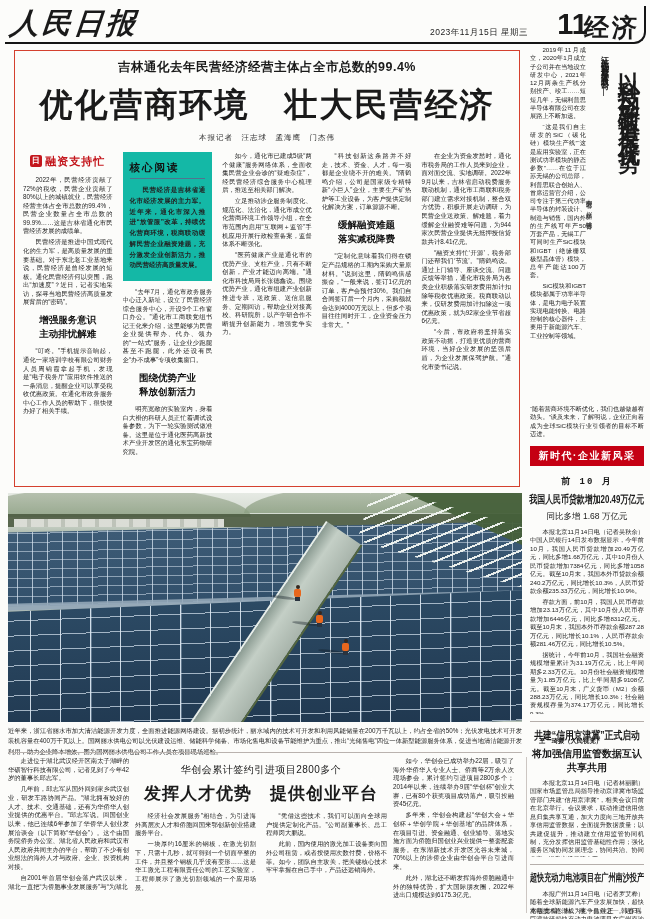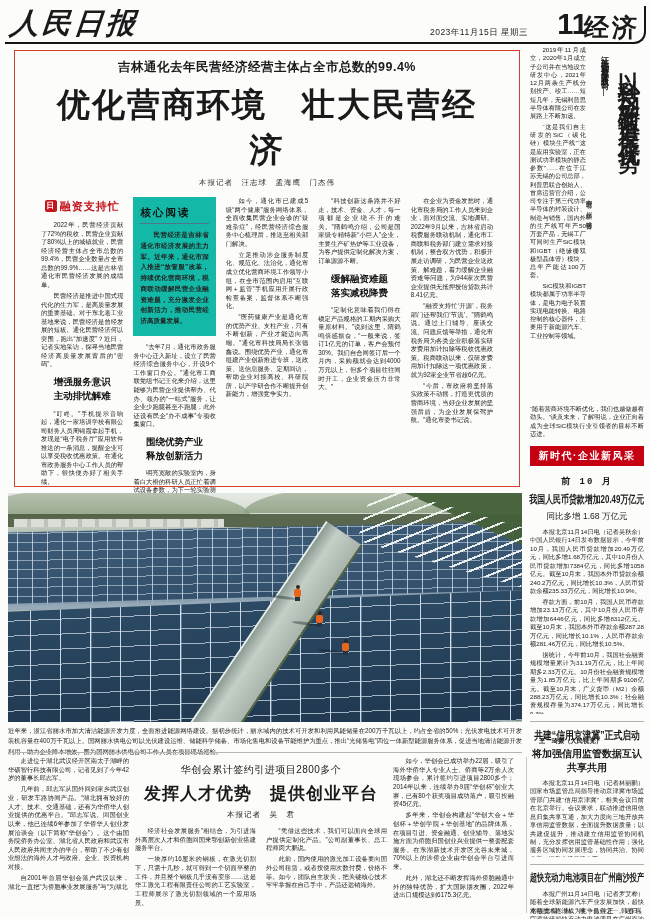--- a/index.html
+++ b/index.html
@@ -8,21 +8,21 @@
   
   .header-rule{position:absolute;left:5px;top:6px;width:639px;height:36px;
         border-bottom:2px solid #151515;border-right:2px solid #151515;border-bottom-right-radius:12px;}
   .masthead-logo{position:absolute;left:10px;top:4px;font-family:"DejaVu Serif",serif;
         font-size:29px;font-weight:bold;font-style:italic;letter-spacing:3px;transform:skewX(-5deg);}
   .masthead-date{position:absolute;right:122px;top:27px;font-size:8.5px;letter-spacing:.5px;color:#222;}
   .page-no{position:absolute;right:62px;top:8px;font-size:29px;font-weight:bold;}
   .section-name{position:absolute;right:10px;top:11px;font-size:25px;font-weight:bold;letter-spacing:3px;}
   
   .main-article{position:absolute;left:14px;top:50px;width:506px;height:437px;box-sizing:border-box;
-        border:1.5px solid #d4402e;padding:5px 26px;background:#fcfcfa;}
+        border:1.5px solid #d4402e;padding:5px 8px;background:#fcfcfa;}
   .kicker{text-align:center;font-weight:bold;font-size:12.5px;margin-top:3px;letter-spacing:.5px;}
   .headline{text-align:center;font-weight:900;font-size:33px;letter-spacing:2px;margin:7px 0 5px;}
   .byline{text-align:center;font-size:7.5px;color:#333;margin-bottom:9px;letter-spacing:1px;}
   .columns{display:flex;gap:10px;height:330px;overflow:hidden;}
   .colm{flex:1;overflow:hidden;font-size:6.3px;line-height:1.36;text-align:justify;color:#222;}
   .para{margin:0 0 2.5px;text-indent:2em;}
   .col-badge{color:#c3161c;font-weight:bold;font-size:11px;display:flex;align-items:center;
         justify-content:center;gap:3px;margin:2px 0 7px;letter-spacing:1px;}
   .col-badge .sq{width:12px;height:12px;background:#c3161c;color:#fff;font-size:8px;font-weight:bold;
         display:flex;align-items:center;justify-content:center;border-radius:2px;flex:0 0 auto;}
@@ -214,21 +214,20 @@
   <div class="bottom-article">
     <div class="bcol">
         <p class="para">走进位于湖北武汉经开区南太子湖畔的华砺智行科技有限公司，记者见到了今年42岁的董事长邱志军。</p>
         <p class="para">几年前，邱志军从国外回到家乡武汉创业，研发车路协同产品。“湖北拥有较好的人才、技术、交通基础，还有为华侨华人创业提供的优惠平台。”邱志军说。回国创业以来，他已连续6年参加了华侨华人创业发展洽谈会（以下简称“华创会”）。这个由国务院侨务办公室、湖北省人民政府和武汉市人民政府共同主办的平台，帮助了不少有创业想法的海外人才与政府、企业、投资机构对接。</p>
         <p class="para">自2001年首届华创会落户武汉以来，湖北一直把“为侨胞事业发展服务”与“为湖北</p>
       </div>
     <div class="bcenter">
       <div class="bhead-block">
         <div class="bkicker">华创会累计签约引进项目2800多个</div>
         <div class="bheadline">发挥人才优势　提供创业平台</div>
-        <div class="bbyline">本报记者　吴　君</div>
       </div>
       <div class="bcols2">
         <div class="bcol2">
             <p class="para">经济社会发展服务”相结合，为引进海外高层次人才和侨胞回国来鄂创新创业搭建服务平台。</p>
             <p class="para">一块厚约16厘米的钢板，在激光切割下，只需十几秒，就可得到一个切面平整的工件，并且整个钢板几乎没有变形……这是华工激光工程有限责任公司的工艺实验室，工程师展示了激光切割领域的一个应用场景。</p>
           </div>
         <div class="bcol2">
             <p class="para">“凭借这些技术，我们可以面向全球用户提供定制化产品。”公司副董事长、总工程师闵大鹏说。</p>
             <p class="para">此前，国内使用的激光加工设备要向国外公司租赁，或者按使用次数付费，价格不菲。如今，团队自主攻关，把关键核心技术牢牢掌握在自己手中，产品还远销海外。</p>
           </div>

